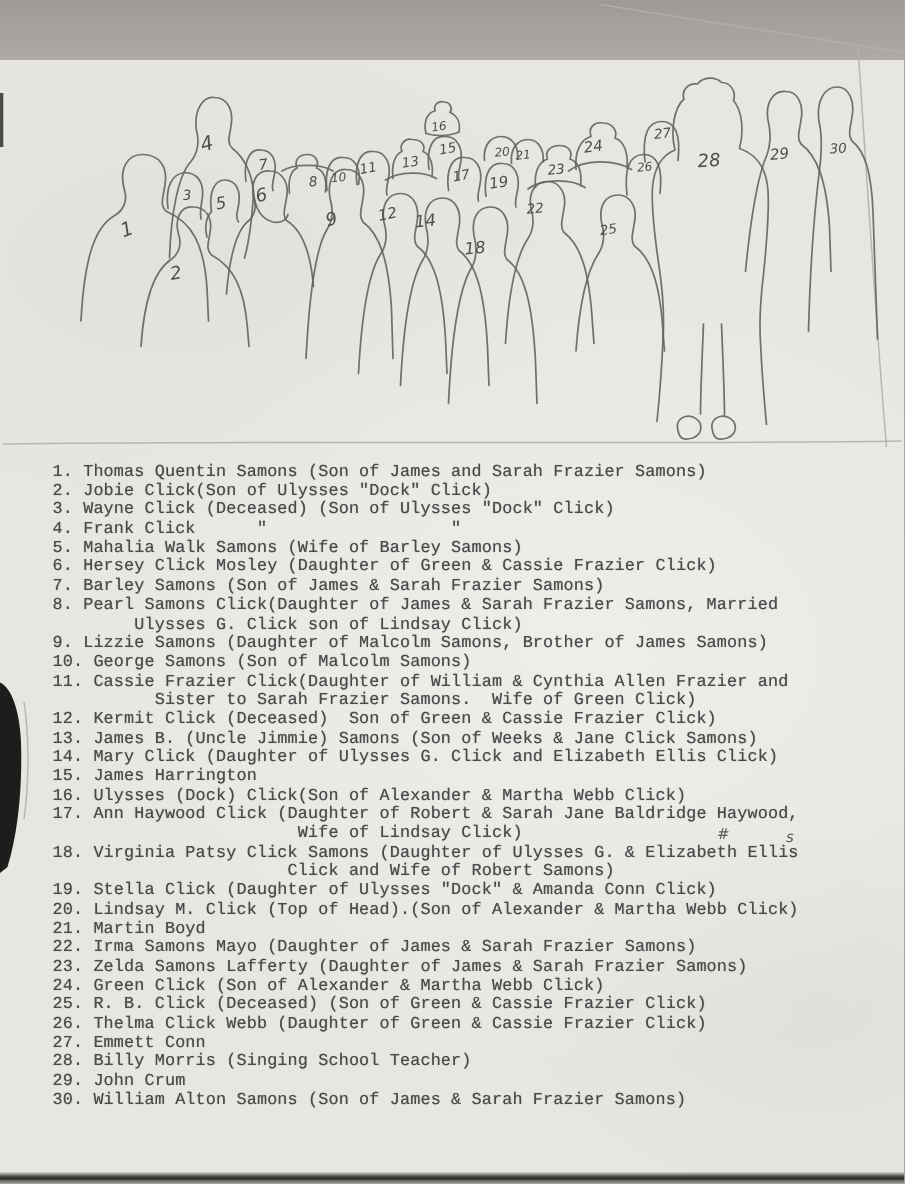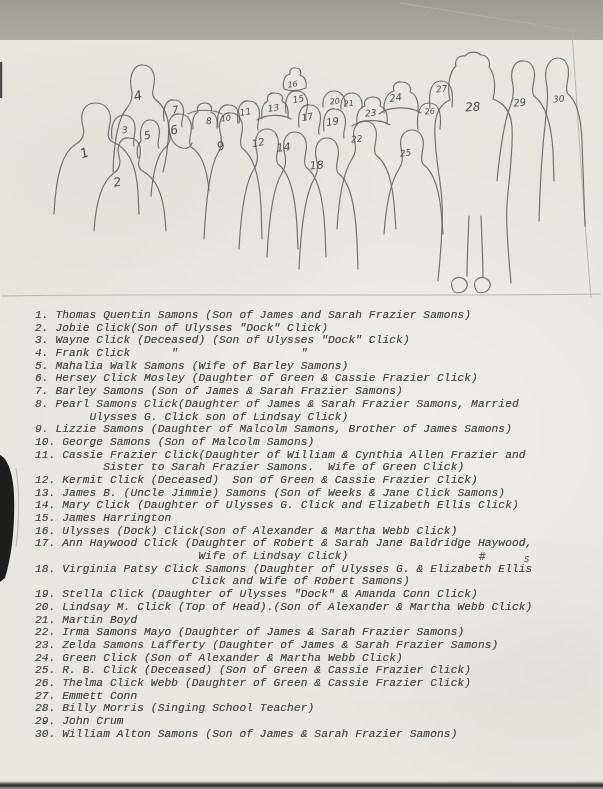--- a/index.html
+++ b/index.html
@@ -24,21 +24,21 @@
   svg.sketch{position:absolute;left:0;top:0;}
   .pencil{fill:none;stroke:var(--pencil,#636363);stroke-width:1.15;stroke-linecap:round;stroke-linejoin:round;opacity:.9;}
   .faint{fill:none;stroke:#b3b0ab;stroke-width:1;opacity:.9;}
   .fig-num{font-family:"DejaVu Sans",sans-serif;font-style:italic;fill:#4e4e4e;}
   .roster{
     position:absolute;left:35px;top:309px;
     font-family:"Liberation Mono",monospace;font-size:11.2px;line-height:12.7px;
     color:var(--ink,#4a4a4a);white-space:pre;letter-spacing:.1px;
     text-shadow:0 0 .6px rgba(74,74,74,.65);
   }
-  .roster .line{height:12.7px;font-style:italic;}
+  .roster .line{height:12.7px;}
   .marks{position:absolute;left:0;top:0;width:603px;height:789px;pointer-events:none;}
   .stray{position:absolute;font:italic 10px "DejaVu Sans",sans-serif;color:#5a5a5a;}
 </style>
 </head>
 <body>
 
 <div class="page">
 
   <div class="torn-top"></div>
 

